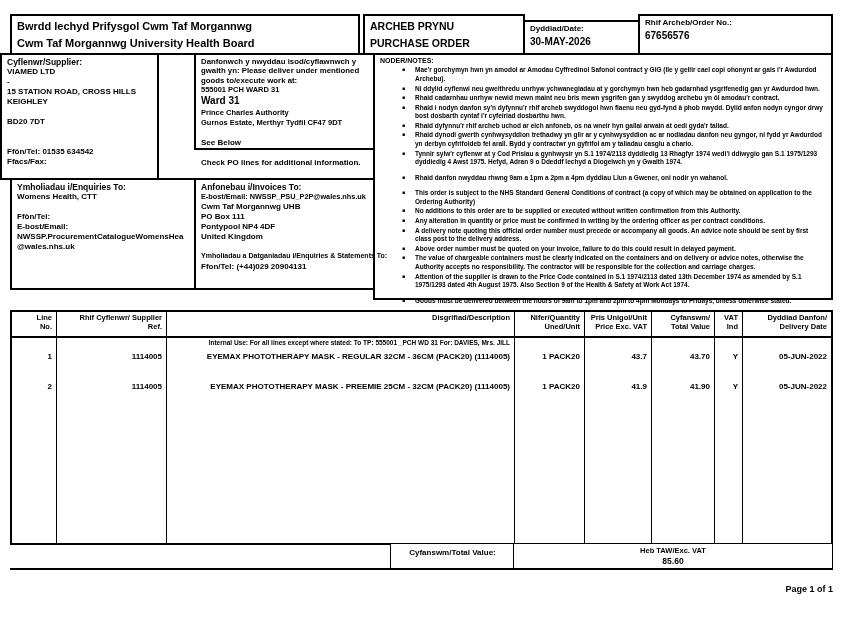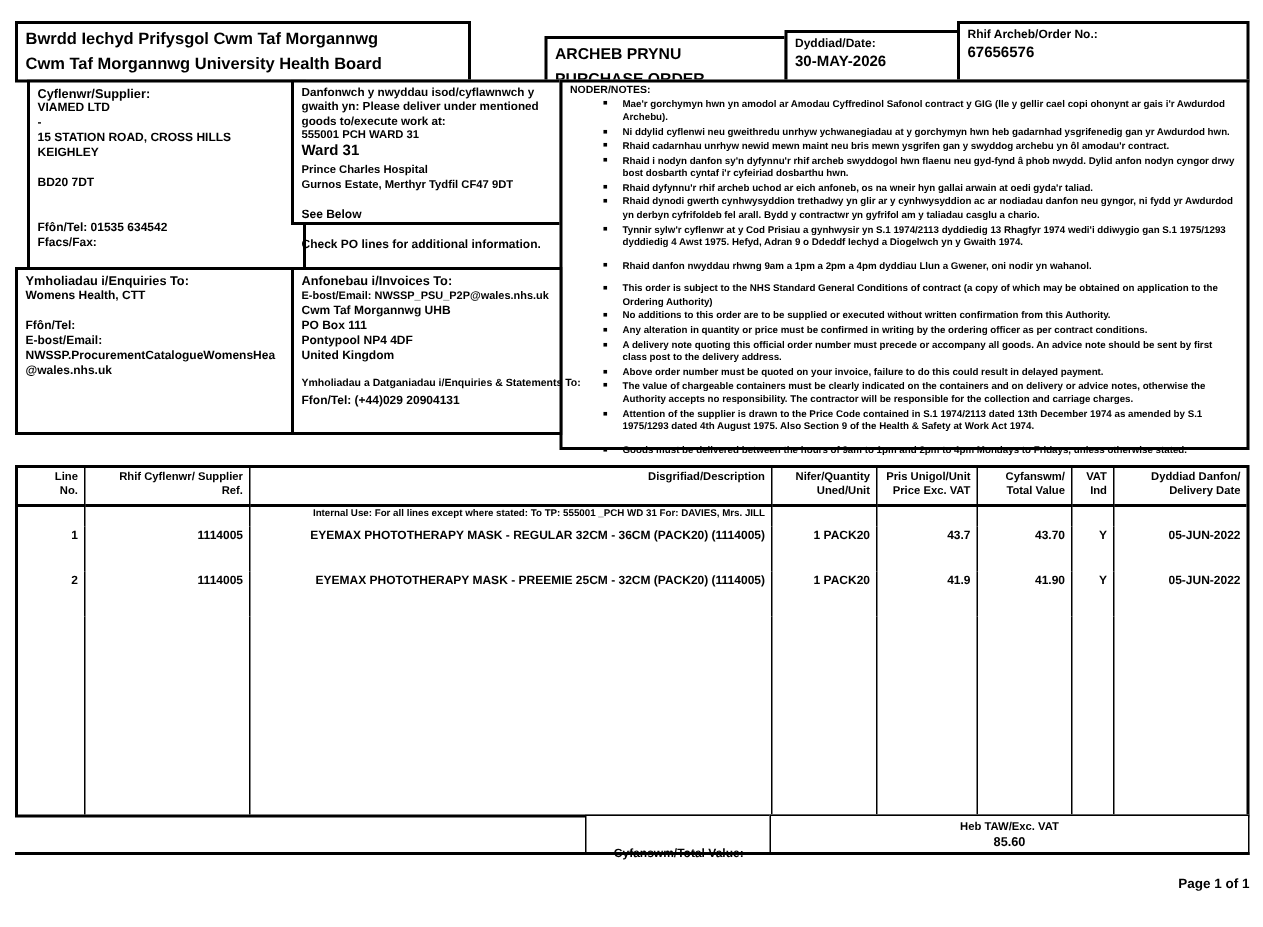--- a/index.html
+++ b/index.html
@@ -5,30 +5,30 @@
   html,body{margin:0;padding:0;background:#fff;}
   .page{
     position:relative;width:842px;height:618px;background:#fff;
     font-family:"Liberation Sans",sans-serif;color:#000;overflow:hidden;
   }
   .box{position:absolute;border:2px solid #000;box-sizing:border-box;background:#fff;padding:2px 5px;}
   .lbl{font-size:8.5px;font-weight:700;line-height:1.2;}
   .line{min-height:10px;font-size:8px;font-weight:700;line-height:1.25;white-space:nowrap;}
   .wrap{white-space:normal;overflow-wrap:anywhere;}
   
-  .org-box{left:10px;top:14px;width:304px;height:41px;}
+  .org-box{left:10px;top:14px;width:350px;height:41px;}
   .org-box div{font-size:11px;font-weight:700;line-height:1.55;}
-  .title-box{left:363px;top:24px;width:162px;height:41px;}
+  .title-box{left:363px;top:14px;width:162px;height:41px;}
   .title-box div{font-size:10.5px;font-weight:700;line-height:1.6;}
   .date-box{left:523px;top:20px;width:117px;height:57px;}
   .orderno-box{left:638px;top:14px;width:195px;height:41px;}
   .k{font-size:8px;font-weight:700;}
   .v{font-size:10px;font-weight:700;margin-top:3px;}
   
-  .supplier-box{left:18px;top:53px;width:186px;height:127px;}
+  .supplier-box{left:0;top:53px;width:159px;height:127px;}
   .deliver-box{left:194px;top:53px;width:181px;height:97px;}
   .notes-box{left:373px;top:53px;width:460px;height:247px;}
   .enquiries-box{left:10px;top:178px;width:186px;height:112px;}
   .invoices-box{left:194px;top:178px;width:181px;height:112px;}
   .notes-box ul{margin:1px 0 0 22px;padding:0;list-style:none;}
   .notes-box li{position:relative;font-size:6.5px;font-weight:700;line-height:1.32;padding-left:13px;margin:0 0 1px 0;}
   .notes-box li::before{content:"\25A0";position:absolute;left:0;top:0;font-size:5px;}
   .notes-box li:nth-child(8),.notes-box li:nth-child(9),.notes-box li:nth-child(16){margin-top:7px;} .gap10{height:10px;}
   
   .items-table{
@@ -37,21 +37,21 @@
     display:grid;grid-template-columns:45px 110px 348px 70px 67px 63px 28px 1fr;
     grid-template-rows:26px 13px 30px 30px 1fr;
     text-align:right;
   }
   .cell{border-right:1px solid #000;padding:1px 4px;box-sizing:border-box;font-size:8px;font-weight:700;line-height:1.2;overflow:hidden;}
   .cell.lastc{border-right:none;}
   .hcell{border-bottom:2px solid #000;font-size:7.5px;white-space:pre-line;}
   .ncell{font-size:6.5px;white-space:nowrap;}
   
   .totals-label-box{left:390px;top:543px;width:125px;height:27px;border-width:1px;display:flex;align-items:flex-start;justify-content:center;}
-  .totals-label-box div{font-size:8px;font-weight:700;margin-top:18px;}
+  .totals-label-box div{font-size:8px;font-weight:700;margin-top:2px;}
   .totals-value-box{left:513px;top:543px;width:320px;height:27px;border-width:1px;text-align:center;}
   .exc{font-size:7.5px;font-weight:700;}
   .amt{font-size:8.5px;font-weight:700;margin-top:1px;}
   .bottom-rule{position:absolute;left:10px;top:568px;width:823px;height:0;border-top:2px solid #000;}
   .footer-page{position:absolute;right:9px;top:584px;font-size:9px;font-weight:700;}
 </style>
 </head>
 <body>
 
 <div class="page">
@@ -84,21 +84,21 @@
     <div class="gap10"></div>
     <div class="gap10"></div>
     <div class="line">Ffôn/Tel:  01535 634542</div>
     <div class="line">Ffacs/Fax:</div>
   </div>
 
   <div class="box deliver-box">
     <div class="lbl wrap" style="font-size:7.8px">Danfonwch y nwyddau isod/cyflawnwch y gwaith yn: Please deliver under mentioned goods to/execute work at:</div>
     <div class="line" style="font-size:7.5px">555001  PCH WARD 31</div>
     <div class="line" style="font-size:10px">Ward 31</div>
-    <div class="line" style="font-size:7.5px">Prince Charles Hospital</div>
+    <div class="line" style="font-size:7.5px">Prince Charles Authority</div>
     <div class="line" style="font-size:7.5px">Gurnos Estate, Merthyr Tydfil CF47 9DT</div>
     <div class="gap10"></div>
     <div class="line">See Below</div>
     <div class="gap10"></div>
     <div class="line">Check PO lines for additional information.</div>
   </div>
 
   <div class="box notes-box">
     <div class="lbl" style="font-size:7px">NODER/NOTES:</div>
     <ul>

